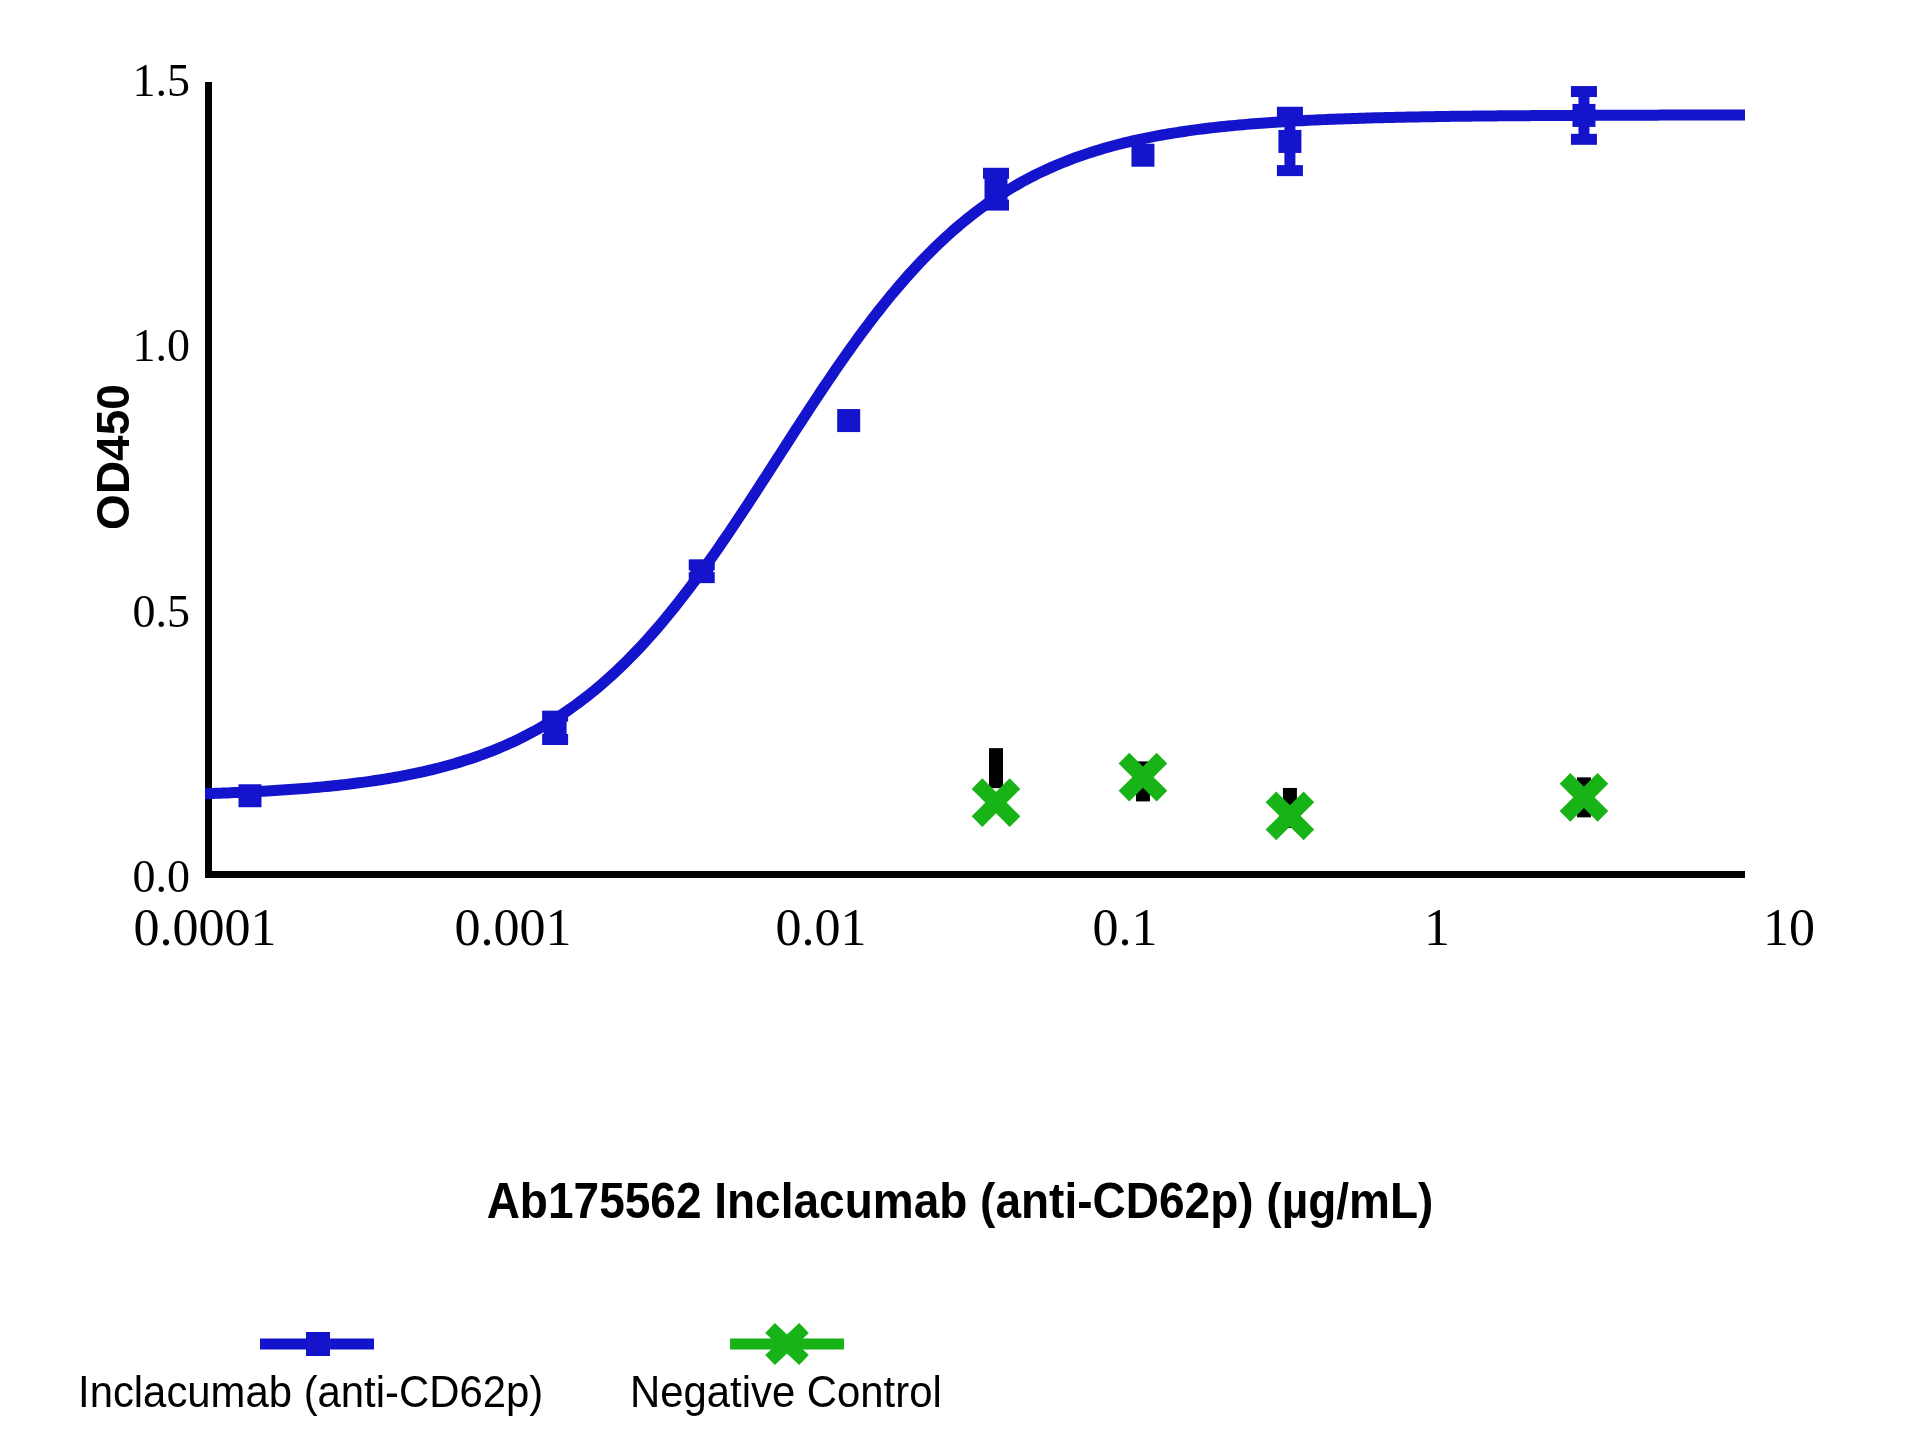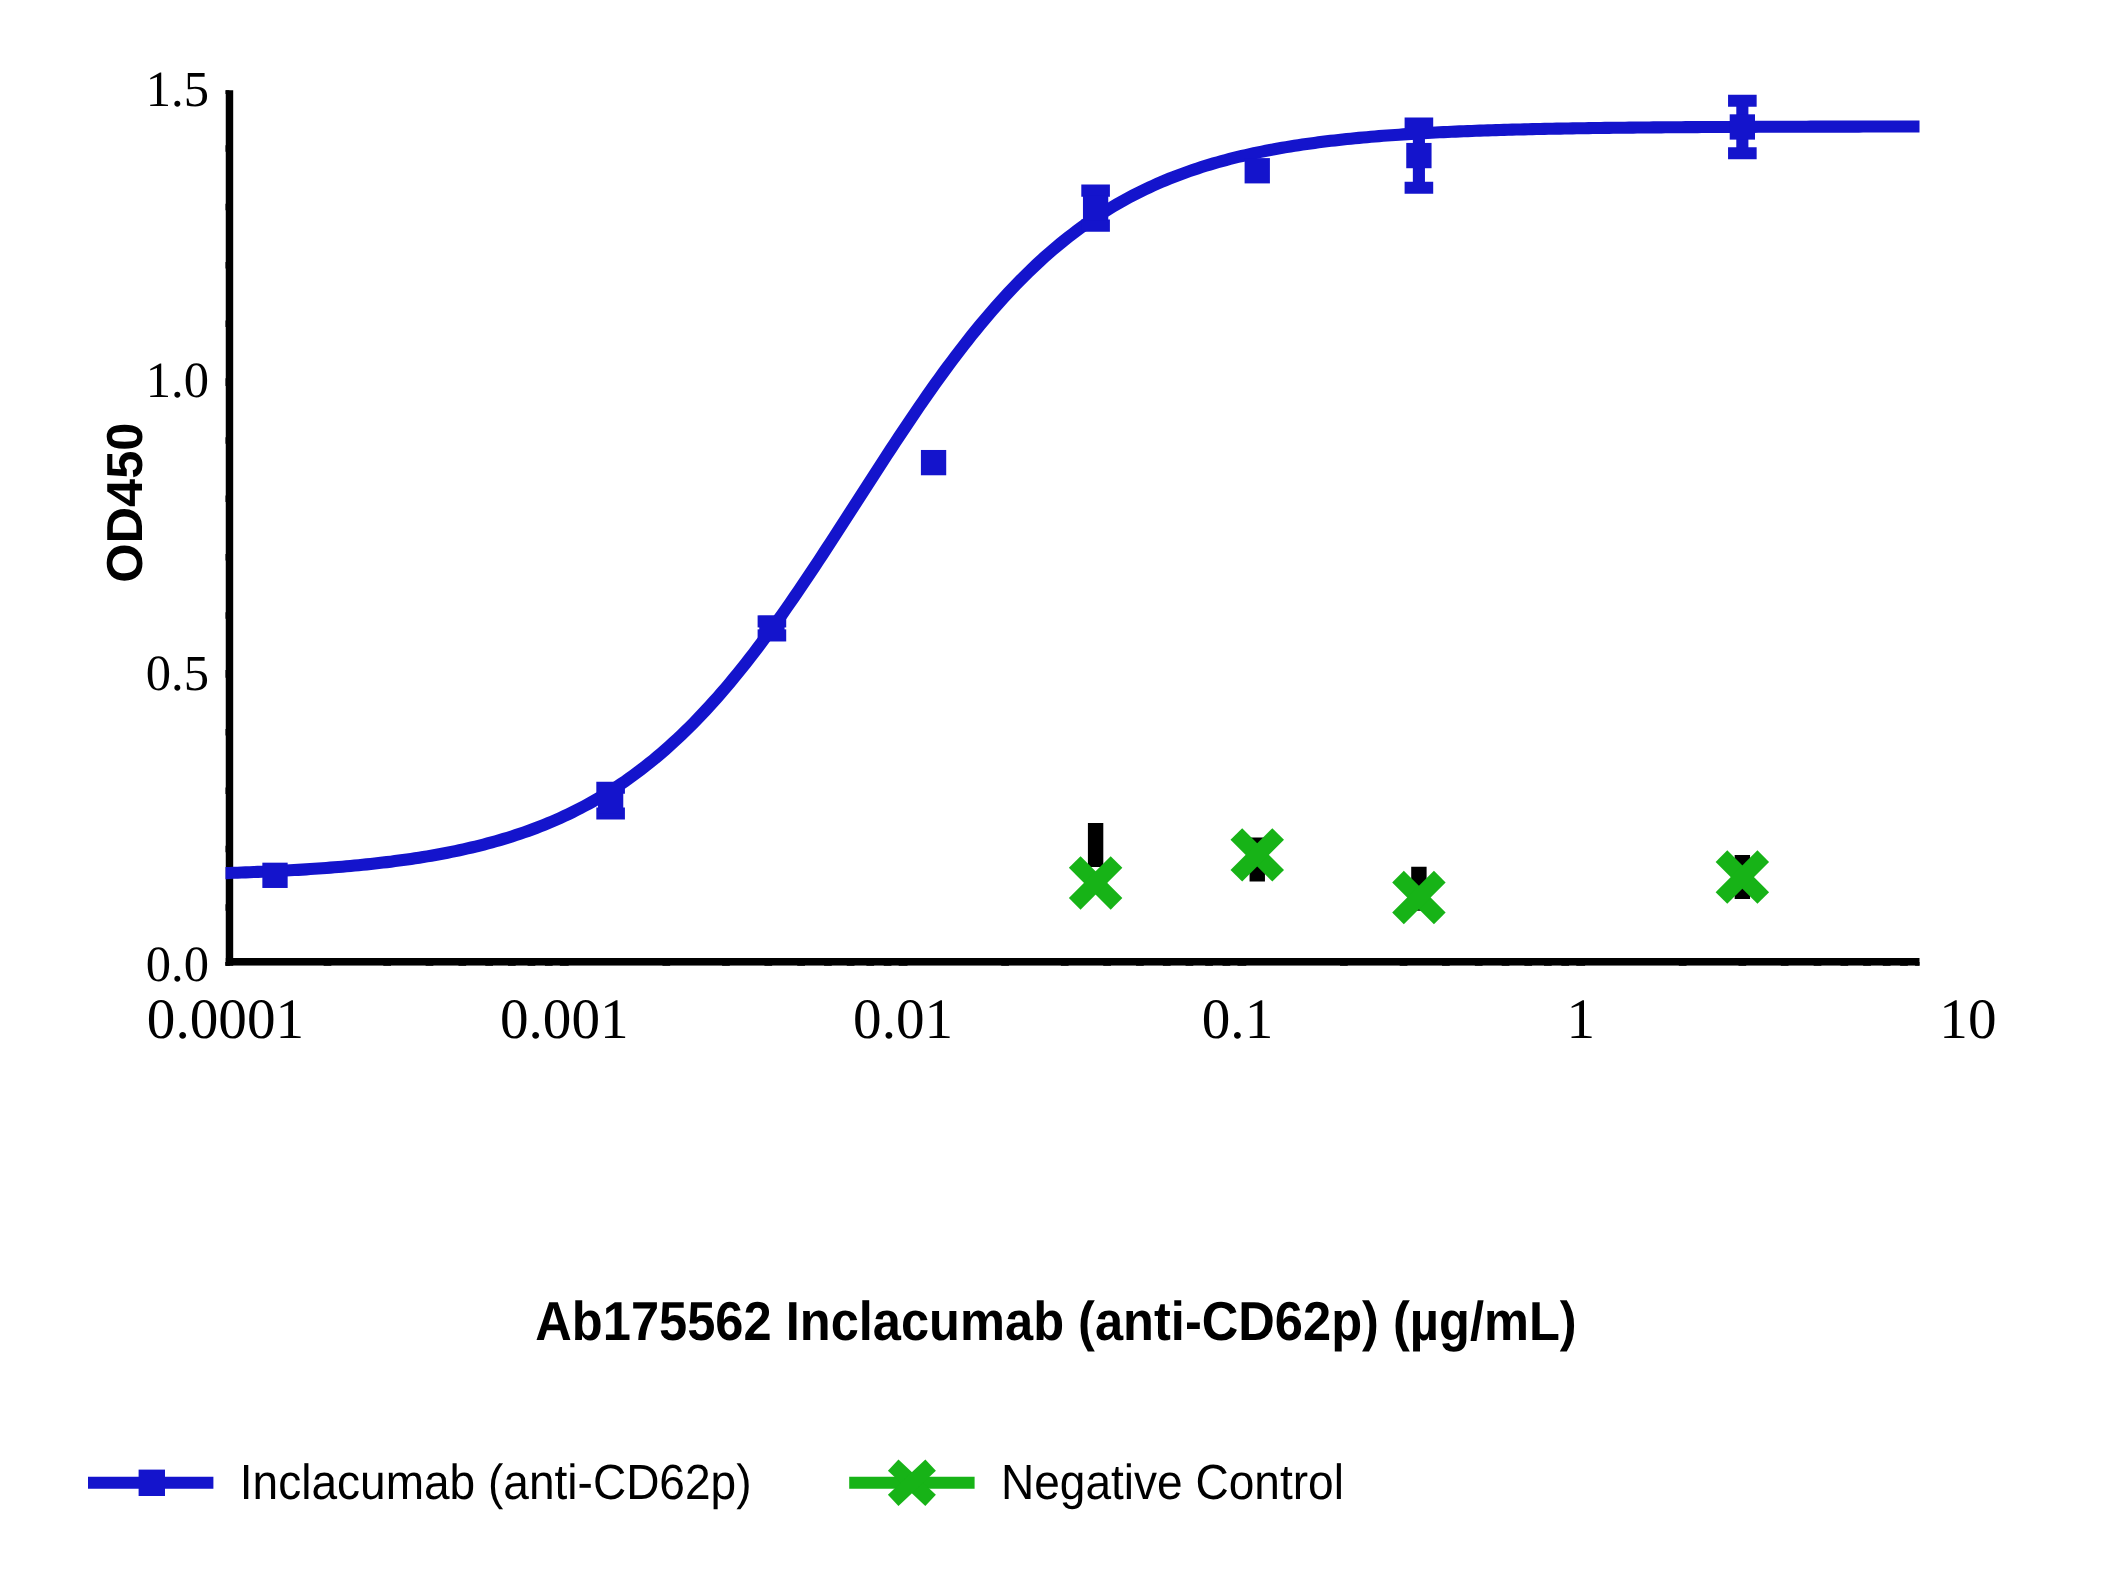--- a/index.html
+++ b/index.html
@@ -100,21 +100,21 @@
     width: 1920px;
     display: flex;
     flex-direction: row;
     align-items: center;
     justify-content: flex-start;
     padding-left: 78px;
     box-sizing: border-box;
   }
   .legend-item {
     display: flex;
-    flex-direction: row;
+    flex-direction: column;
     align-items: center;
     margin-right: 52px;
   }
   .legend-swatch {
     width: 118px;
     height: 44px;
     position: relative;
     flex: 0 0 auto;
     margin-right: 22px;
   }

